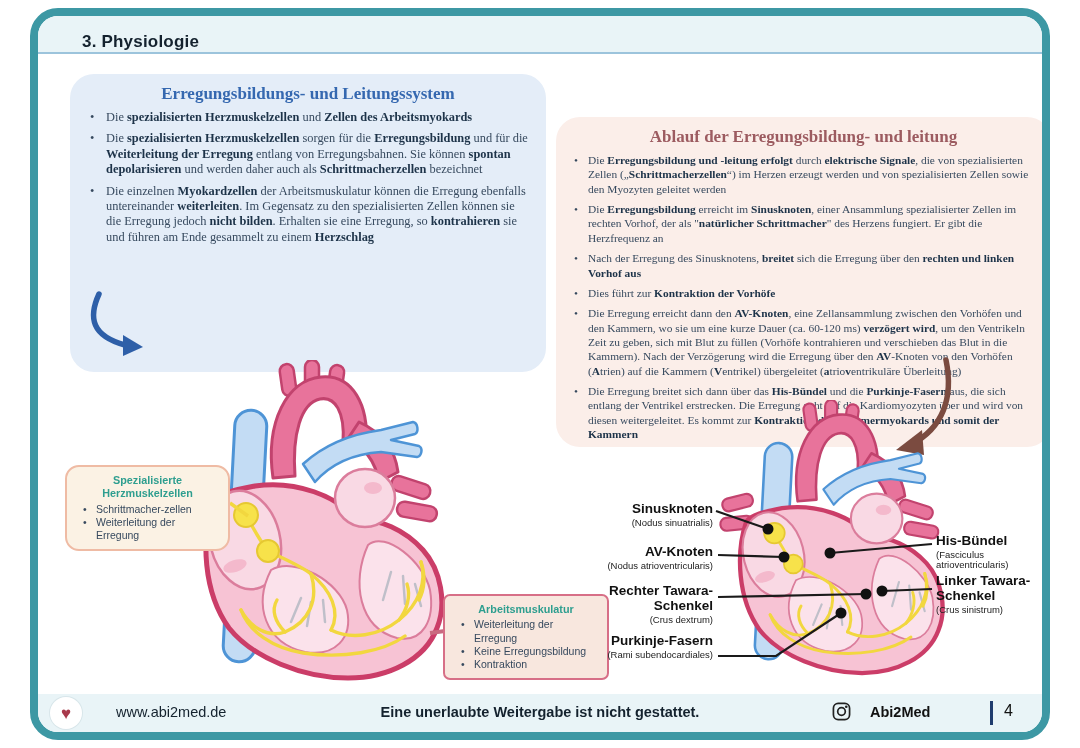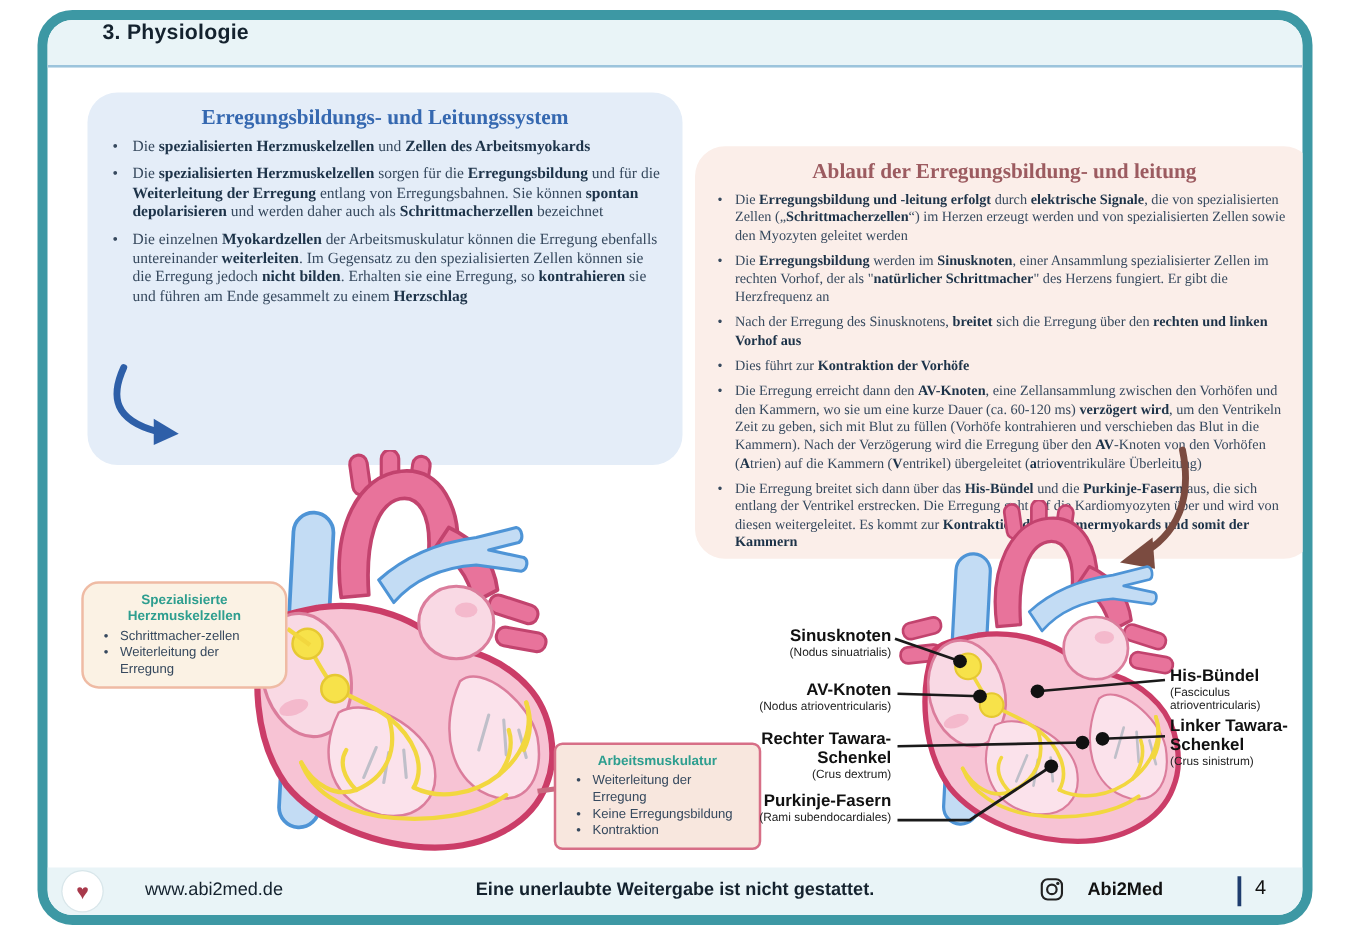--- a/index.html
+++ b/index.html
@@ -5,21 +5,21 @@
   :root{
     --accent_teal:#3D98A4; --panel_blue:#E4EDF8; --panel_pink:#FBEEE9;
     --title_blue:#3568B0; --title_maroon:#9C5B60; --body_text:#36495E;
     --bold_text:#1D3349; --callout_teal:#2E9E8F; --footer_bg:#E9F4F7;
     --navy:#14222E; --heart_outline:#CB3D68; --yellow:#F2D73F;
   }
   *{margin:0;padding:0;box-sizing:border-box;}
   html,body{background:#fff;}
   body{font-family:"Liberation Sans",sans-serif;width:1080px;height:748px;position:relative;overflow:hidden;}
   .page-frame{position:absolute;left:30px;top:8px;width:1020px;height:732px;border:8px solid var(--accent_teal);border-radius:28px;background:#fff;overflow:hidden;}
-  .header-bar{position:absolute;left:0;top:0;width:100%;height:38px;background:var(--footer_bg);border-bottom:2px solid #9CC4DC;display:flex;align-items:flex-start;}
+  .header-bar{position:absolute;left:0;top:0;width:100%;height:38px;background:var(--footer_bg);border-bottom:2px solid #9CC4DC;display:flex;align-items:flex-end;}
   .header-bar .title{margin-left:44px;font-size:17px;font-weight:bold;color:var(--navy);letter-spacing:.2px;}
   .panel{position:absolute;border-radius:24px;padding:10px 16px 12px 16px;font-family:Liberation Serif, serif;}
   .panel h2{text-align:center;font-size:17px;font-weight:bold;margin-bottom:5px;}
   .panel-left{left:32px;top:58px;width:476px;height:298px;background:var(--panel_blue);}
   .panel-left h2{color:var(--title_blue);}
   .panel-right{left:518px;top:58px;width:495px;height:330px;background:var(--panel_pink);margin-top:43px;}
   .panel-right h2{color:var(--title_maroon);}
   .panel,.callout{color:var(--body_text);}
   .panel-left .body{font-size:12.4px;line-height:1.24;}
   .panel-right .body{font-size:11.4px;line-height:1.26;}
@@ -144,21 +144,21 @@
     </div>
   </div>
 
   <div class="panel panel-right">
     <h2>Ablauf der Erregungsbildung- und leitung</h2>
     <div class="body">
       <div class="bullet">
           <span class="seg"><span>Die </span><b>Erregungsbildung und -leitung erfolgt</b><span> durch </span><b>elektrische Signale</b><span>, die von spezialisierten Zellen („</span><b>Schrittmacherzellen</b><span>“) im Herzen erzeugt werden und von spezialisierten Zellen sowie den Myozyten geleitet werden</span></span>
         </div>
       <div class="bullet">
-          <span class="seg"><span>Die </span><b>Erregungsbildung</b><span> werden im </span><b>Sinusknoten</b><span>, einer Ansammlung spezialisierter Zellen im rechten Vorhof, der als "</span><b>natürlicher Schrittmacher</b><span>" des Herzens fungiert. Er gibt die Herzfrequenz an</span></span>
+          <span class="seg"><span>Die </span><b>Erregungsbildung</b><span> erreicht im </span><b>Sinusknoten</b><span>, einer Ansammlung spezialisierter Zellen im rechten Vorhof, der als "</span><b>natürlicher Schrittmacher</b><span>" des Herzens fungiert. Er gibt die Herzfrequenz an</span></span>
         </div>
       <div class="bullet">
           <span class="seg"><span>Nach der Erregung des Sinusknotens, </span><b>breitet</b><span> sich die Erregung über den </span><b>rechten und linken Vorhof aus</b></span>
         </div>
       <div class="bullet">
           <span class="seg"><span>Dies führt zur </span><b>Kontraktion der Vorhöfe</b></span>
         </div>
       <div class="bullet">
           <span class="seg"><span>Die Erregung erreicht dann den </span><b>AV-Knoten</b><span>, eine Zellansammlung zwischen den Vorhöfen und den Kammern, wo sie um eine kurze Dauer (ca. 60-120 ms) </span><b>verzögert wird</b><span>, um den Ventrikeln Zeit zu geben, sich mit Blut zu füllen (Vorhöfe kontrahieren und verschieben das Blut in die Kammern). Nach der Verzögerung wird die Erregung über den </span><b>AV</b><span>-Knoten von den Vorhöfen (</span><b>A</b><span>trien) auf die Kammern (</span><b>V</b><span>entrikel) übergeleitet (</span><b>a</b><span>trio</span><b>v</b><span>entrikuläre Überleitung)</span></span>
         </div>

